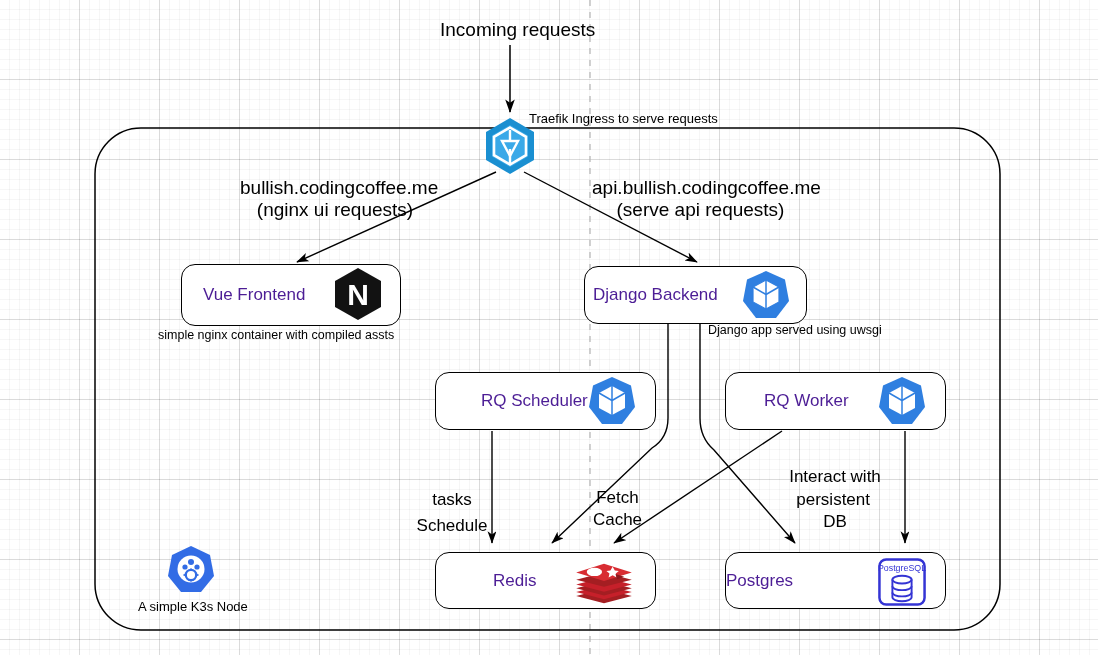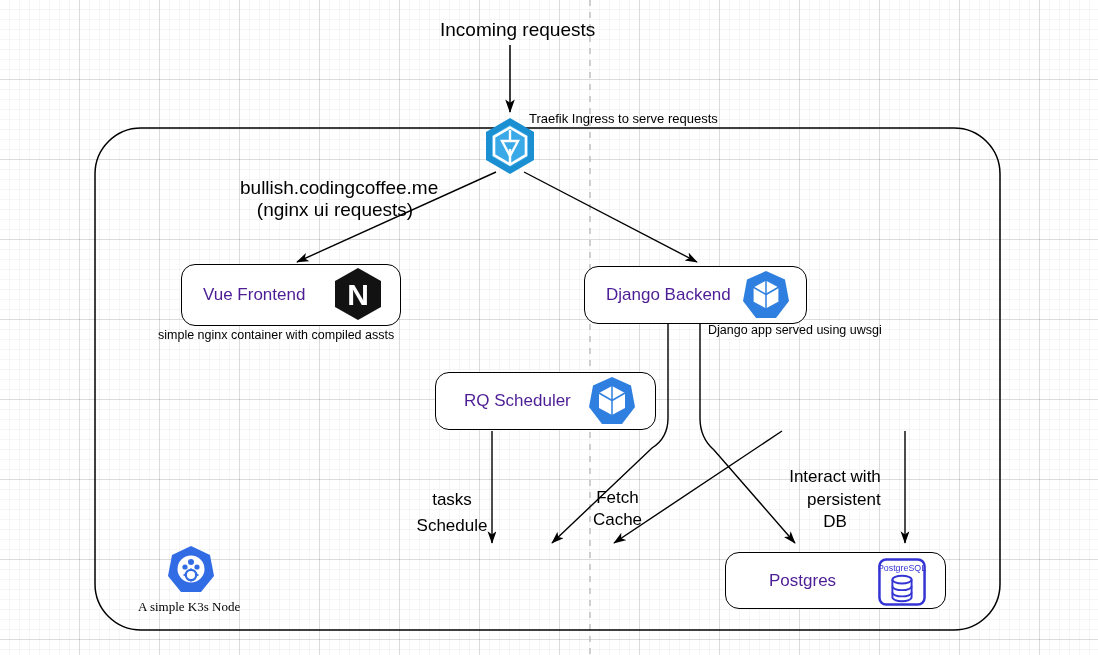--- a/index.html
+++ b/index.html
@@ -71,35 +71,37 @@
     <line x1="905" y1="431" x2="905" y2="543" stroke="#000" stroke-width="1.4" marker-end="url(#arrow)"></line>
   </svg>
 
   <div class="lbl bigtxt" style="left:440px;top:19px;">Incoming requests</div>
 
   <div class="lbl cap" style="left:529px;top:112px;font-size:13px;">Traefik Ingress to serve requests</div>
 
   <div class="lbl bigtxt ctr" style="left:240px;top:177px;text-align:center;">bullish.codingcoffee.me</div>
   <div class="lbl bigtxt ctr" style="left:240px;top:199px;width:190px;text-align:center;">(nginx ui requests)</div>
 
+  <div class="lbl bigtxt ctr" style="left:592px;top:177px;">api.bullish.codingcoffee.me</div>
+  <div class="lbl bigtxt ctr" style="left:592px;top:199px;width:217px;text-align:center;">(serve api requests)</div>
 
   <div class="lbl cap" style="left:158px;top:328px;">simple nginx container with compiled assts</div>
   <div class="lbl cap" style="left:708px;top:323px;">Django app served using uwsgi</div>
 
   <div class="lbl midtxt ctr" style="left:412px;top:468px;width:80px;text-align:center;margin-top:48px;">Schedule</div>
   <div class="lbl midtxt ctr" style="left:412px;top:490px;width:80px;text-align:center;">tasks</div>
 
   <div class="lbl midtxt ctr" style="left:590px;top:488px;width:55px;text-align:center;">Fetch</div>
   <div class="lbl midtxt ctr" style="left:590px;top:510px;width:55px;text-align:center;">Cache</div>
 
   <div class="lbl midtxt ctr" style="left:785px;top:467px;width:100px;text-align:center;">Interact with</div>
-  <div class="lbl midtxt ctr" style="left:807px;top:490px;width:100px;text-align:left;">persistent</div>
+  <div class="lbl midtxt ctr" style="left:770px;top:490px;width:100px;text-align:right;">persistent</div>
   <div class="lbl midtxt ctr" style="left:785px;top:512px;width:100px;text-align:center;">DB</div>
 
-  <div class="lbl cap" style="left:138px;top:600px;font-size:13px;font-family:Liberation Serif, serif;">A simple K3s Node</div>
+  <div class="lbl cap" style="left:138px;top:600px;font-size:13px;">A simple K3s Node</div>
 
   <div style="position:absolute;left:480px;top:116px;width:60px;height:60px;">
     <svg viewBox="0 0 60 60" width="60" height="60">
       <polygon points="30,2 54,16 54,44 30,58 6,44 6,16" fill="#1a8fd1"></polygon>
       <polygon points="30,9 48,19.5 48,40.5 30,51 12,40.5 12,19.5" fill="#3aa9e8"></polygon>
       <polygon points="30,11.5 46,20.8 46,39.2 30,48.5 14,39.2 14,20.8" fill="none" stroke="#ffffff" stroke-width="2.6"></polygon>
       <path d="M22,25 L38,25 L30,40 Z" fill="none" stroke="#ffffff" stroke-width="2.4"></path>
       <line x1="30" y1="14" x2="30" y2="25" stroke="#ffffff" stroke-width="2.4"></line>
       <path d="M30,33 L30,48" stroke="#ffffff" stroke-width="2.4"></path>
     </svg>
@@ -126,57 +128,90 @@
     <span class="node-title" style="margin-left:21px;">Vue Frontend</span>
     <span class="node-icon" style="position:absolute;right:16px;top:2px;">
       <svg viewBox="0 0 52 54" width="52" height="54">
         <path d="M26,1 L49,14 L49,40 L26,53 L3,40 L3,14 Z" fill="#121212"></path>
         <text x="26" y="38" font-family="'Liberation Sans',sans-serif" font-size="30" font-weight="bold" fill="#ffffff" text-anchor="middle">N</text>
       </svg>
     </span>
   </div>
 
   <div class="node" style="left:584px;top:266px;width:223px;height:58px;">
-    <span class="node-title" style="margin-left:21px;">Django Backend</span>
+    <span class="node-title" style="margin-left:8px;">Django Backend</span>
     <span class="node-icon" style="position:absolute;right:14px;top:3px;">
       <svg viewBox="0 0 52 52" width="52" height="52">
         <polygon points="26,1 45,9.5 49,31 36,48 16,48 3,31 7,9.5" fill="#2f7fe0"></polygon>
         <g fill="#ffffff" stroke="#2f7fe0" stroke-width="1.2">
           <polygon points="26,10 39,17 39,32 26,39 13,32 13,17"></polygon>
         </g>
         <g stroke="#2f7fe0" stroke-width="1.5" fill="none">
           <line x1="26" y1="10" x2="26" y2="24.5"></line>
           <line x1="26" y1="24.5" x2="13" y2="17"></line>
           <line x1="26" y1="24.5" x2="39" y2="17"></line>
           <line x1="26" y1="24.5" x2="26" y2="39"></line>
         </g>
       </svg>
     </span>
   </div>
 
   <div class="node" style="left:435px;top:372px;width:221px;height:58px;">
-    <span class="node-title" style="margin-left:28px;">RQ Scheduler</span>
+    <span class="node-title" style="margin-left:45px;">RQ Scheduler</span>
     <span class="node-icon" style="position:absolute;right:17px;top:3px;">
       <svg viewBox="0 0 52 52" width="52" height="52">
         <polygon points="26,1 45,9.5 49,31 36,48 16,48 3,31 7,9.5" fill="#2f7fe0"></polygon>
         <polygon points="26,10 39,17 39,32 26,39 13,32 13,17" fill="#ffffff"></polygon>
         <g stroke="#2f7fe0" stroke-width="1.5" fill="none">
           <line x1="26" y1="10" x2="26" y2="24.5"></line>
           <line x1="26" y1="24.5" x2="13" y2="17"></line>
           <line x1="26" y1="24.5" x2="39" y2="17"></line>
           <line x1="26" y1="24.5" x2="26" y2="39"></line>
         </g>
       </svg>
     </span>
   </div>
 
-
+  <div class="node" style="left:725px;top:372px;width:221px;height:58px;">
+    <span class="node-title" style="margin-left:38px;">RQ Worker</span>
+    <span class="node-icon" style="position:absolute;right:17px;top:3px;">
+      <svg viewBox="0 0 52 52" width="52" height="52">
+        <polygon points="26,1 45,9.5 49,31 36,48 16,48 3,31 7,9.5" fill="#2f7fe0"></polygon>
+        <polygon points="26,10 39,17 39,32 26,39 13,32 13,17" fill="#ffffff"></polygon>
+        <g stroke="#2f7fe0" stroke-width="1.5" fill="none">
+          <line x1="26" y1="10" x2="26" y2="24.5"></line>
+          <line x1="26" y1="24.5" x2="13" y2="17"></line>
+          <line x1="26" y1="24.5" x2="39" y2="17"></line>
+          <line x1="26" y1="24.5" x2="26" y2="39"></line>
+        </g>
+      </svg>
+    </span>
+  </div>
+
+  <div class="node" style="left:435px;top:552px;width:221px;height:57px;">
+    <span class="node-title" style="margin-left:57px;">Redis</span>
+    <span class="node-icon" style="position:absolute;right:19px;top:7px;">
+      <svg viewBox="0 0 64 48" width="64" height="46">
+        <g>
+          <polygon points="32,30 61,37.5 32,45 3,37.5" fill="#a41e22"></polygon>
+          <polygon points="32,26 61,33.5 32,41 3,33.5" fill="#c6202a"></polygon>
+          <polygon points="32,22 61,29.5 32,37 3,29.5" fill="#a41e22"></polygon>
+          <polygon points="32,18 61,25.5 32,33 3,25.5" fill="#c6202a"></polygon>
+          <polygon points="32,13 61,20.5 32,28 3,20.5" fill="#a41e22"></polygon>
+          <polygon points="32,4 61,13 32,22 3,13" fill="#d82c32"></polygon>
+          <ellipse cx="22" cy="12.5" rx="8" ry="4.3" fill="#ffffff"></ellipse>
+          <polygon points="41,7 43.3,11 47.5,11.4 44.3,14.1 45.2,18.2 41,16 36.8,18.2 37.7,14.1 34.5,11.4 38.7,11" fill="#ffffff"></polygon>
+          <polygon points="44,14.5 53,17.5 45.5,20" fill="#8c1a1e"></polygon>
+        </g>
+      </svg>
+    </span>
+  </div>
 
   <div class="node" style="left:725px;top:552px;width:221px;height:57px;">
-    <span class="node-title" style="margin-left:43px;">Postgres</span>
+    <span class="node-title" style="">Postgres</span>
     <span class="node-icon" style="position:absolute;right:18px;top:5px;">
       <svg viewBox="0 0 50 50" width="50" height="48">
         <rect x="1.5" y="1.5" width="47" height="47" rx="7" ry="7" fill="#ffffff" stroke="#3434d4" stroke-width="2.6"></rect>
         <text x="25" y="14" font-family="'Liberation Sans',sans-serif" font-size="9.2" fill="#3434d4" text-anchor="middle">PostgreSQL</text>
         <g fill="none" stroke="#3434d4" stroke-width="2">
           <ellipse cx="25" cy="22.5" rx="10" ry="4"></ellipse>
           <path d="M15,22.5 L15,41 C15,43.2 19.5,45 25,45 C30.5,45 35,43.2 35,41 L35,22.5"></path>
           <path d="M15,29.5 C15,31.7 19.5,33.5 25,33.5 C30.5,33.5 35,31.7 35,29.5"></path>
           <path d="M15,36 C15,38.2 19.5,40 25,40 C30.5,40 35,38.2 35,36"></path>
         </g>

